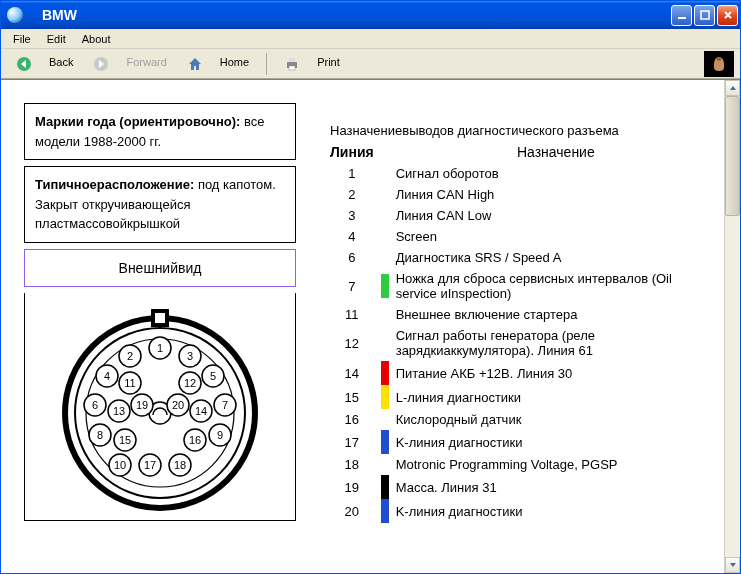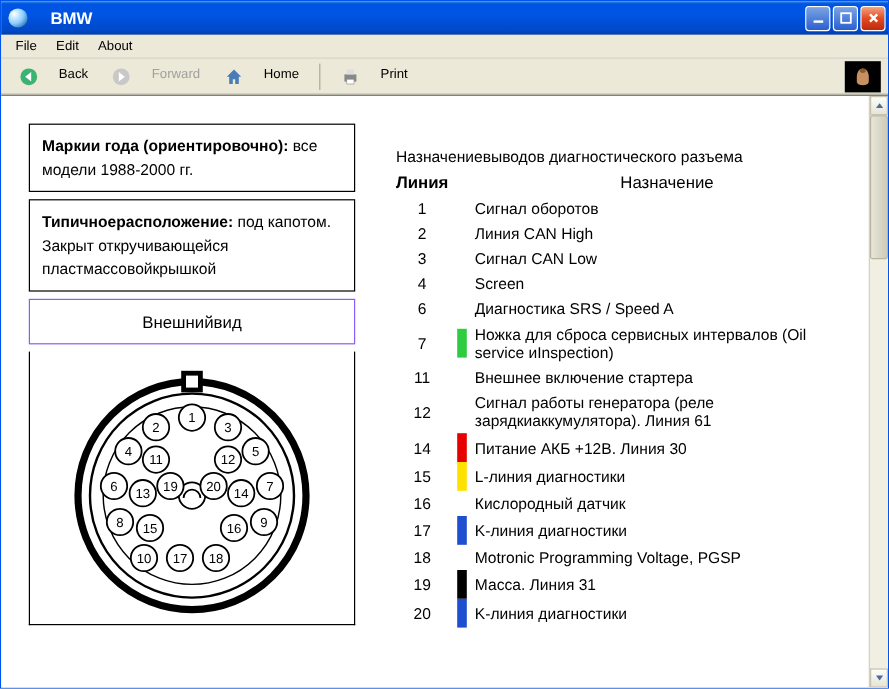--- a/index.html
+++ b/index.html
@@ -311,21 +311,21 @@
               <td>Сигнал оборотов</td>
             </tr>
             <tr>
               <td class="pin-col">2</td>
               <td class="bar-col"></td>
               <td>Линия CAN High</td>
             </tr>
             <tr>
               <td class="pin-col">3</td>
               <td class="bar-col"></td>
-              <td>Сигнал CAN Low</td>
+              <td>Линия CAN Low</td>
             </tr>
             <tr>
               <td class="pin-col">4</td>
               <td class="bar-col"></td>
               <td>Screen</td>
             </tr>
             <tr>
               <td class="pin-col">6</td>
               <td class="bar-col"></td>
               <td>Диагностика SRS / Speed A</td>

